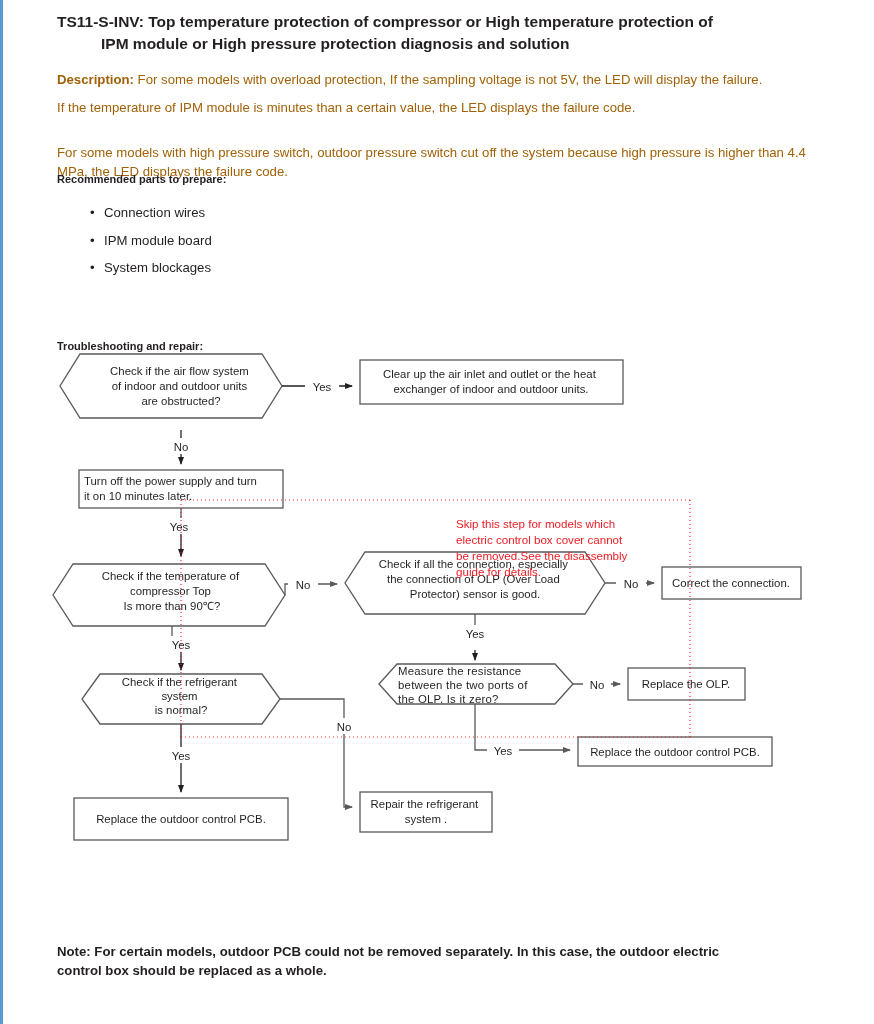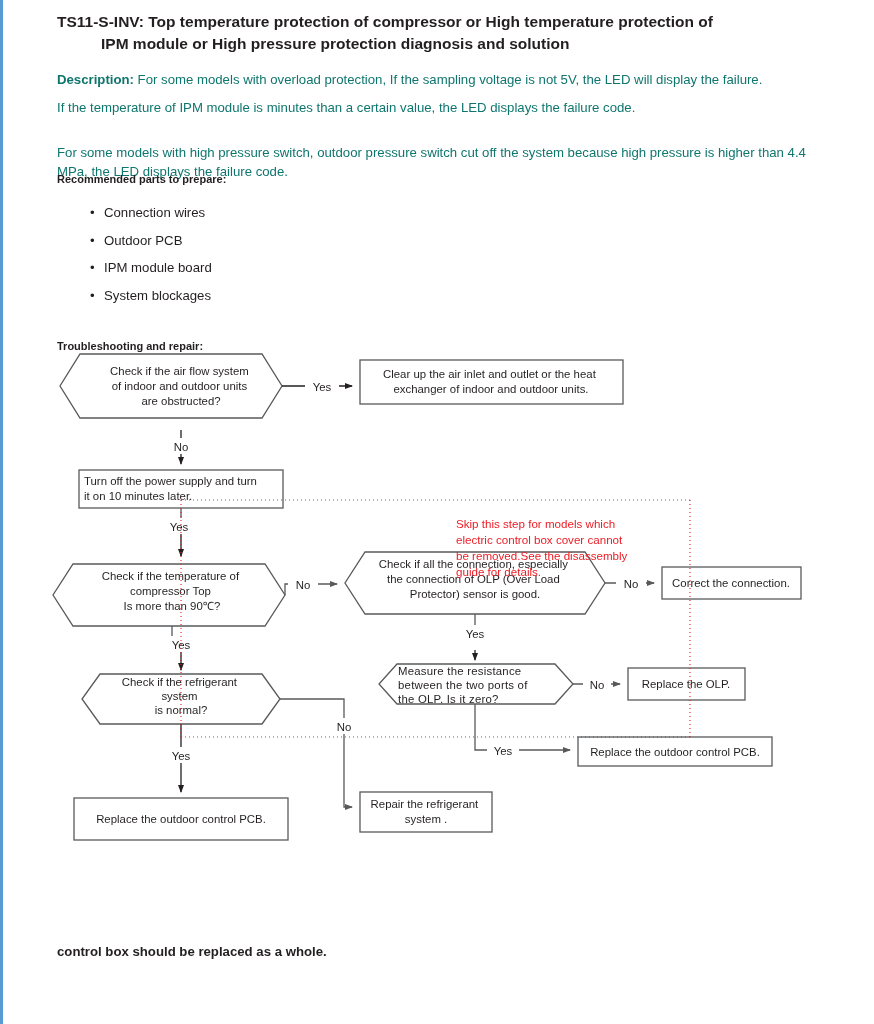--- a/index.html
+++ b/index.html
@@ -42,21 +42,21 @@
     color: #231f20;
   }
   .doc-title .l2 { display: block; padding-left: 44px; }
 
   .para {
     position: absolute;
     left: 57px;
     width: 762px;
     font-size: 13.2px;
     line-height: 1.45;
-    color: #0f766e;
+    color: #a16207;
   }
   .para b { font-weight: bold; }
   #para1 { top: 70px; }
   #para2 { top: 98px; }
   #para3 { top: 129px; margin-top: 14px; }
 
   .subhead {
     position: absolute;
     left: 57px;
     font-size: 11px;
@@ -169,21 +169,20 @@
   <div class="para" id="para1"><b>Description:</b><span> For some models with overload protection, If the sampling voltage is not 5V, the LED will display the failure.</span></div>
 
   <div class="para" id="para2">If the temperature of IPM module is minutes than a certain value, the LED displays the failure code.</div>
 
   <div class="para" id="para3">For some models with high pressure switch, outdoor pressure switch cut off the system because high pressure is higher than 4.4 MPa, the LED displays the failure code.</div>
 
   <div class="subhead" id="parts-head">Recommended parts to prepare:</div>
 
   <ul class="parts-list">
     <li>Connection wires</li>
-    <li>Outdoor PCB</li>
     <li>IPM module board</li>
     <li>System blockages</li>
   </ul>
 
   <div class="subhead" id="trouble-head">Troubleshooting and repair:</div>
 
   <svg id="flow" viewBox="0 0 874 500">
     <defs>
       <marker id="arrow" markerWidth="8" markerHeight="8" refX="7" refY="3" orient="auto" markerUnits="userSpaceOnUse">
         <path d="M0,0 L8,3 L0,6 z" fill="#231f20"></path>
@@ -312,16 +311,17 @@
       <tspan x="426" y="471">system .</tspan>
     </text>
 
     <path class="redline" d="M181,148 L690,148"></path>
     <path class="redline" d="M690,148 L690,385"></path>
     <path class="redline" d="M181,148 L181,385"></path>
     <path class="redline" d="M181,385 L690,385"></path>
   </svg>
 
   <div class="note">
+    <span>Note: For certain models, outdoor PCB could not be removed separately. In this case, the outdoor electric</span>
     <div class="l2">control box should be replaced as a whole.</div>
   </div>
 
 </div>
 
 </body></html>

